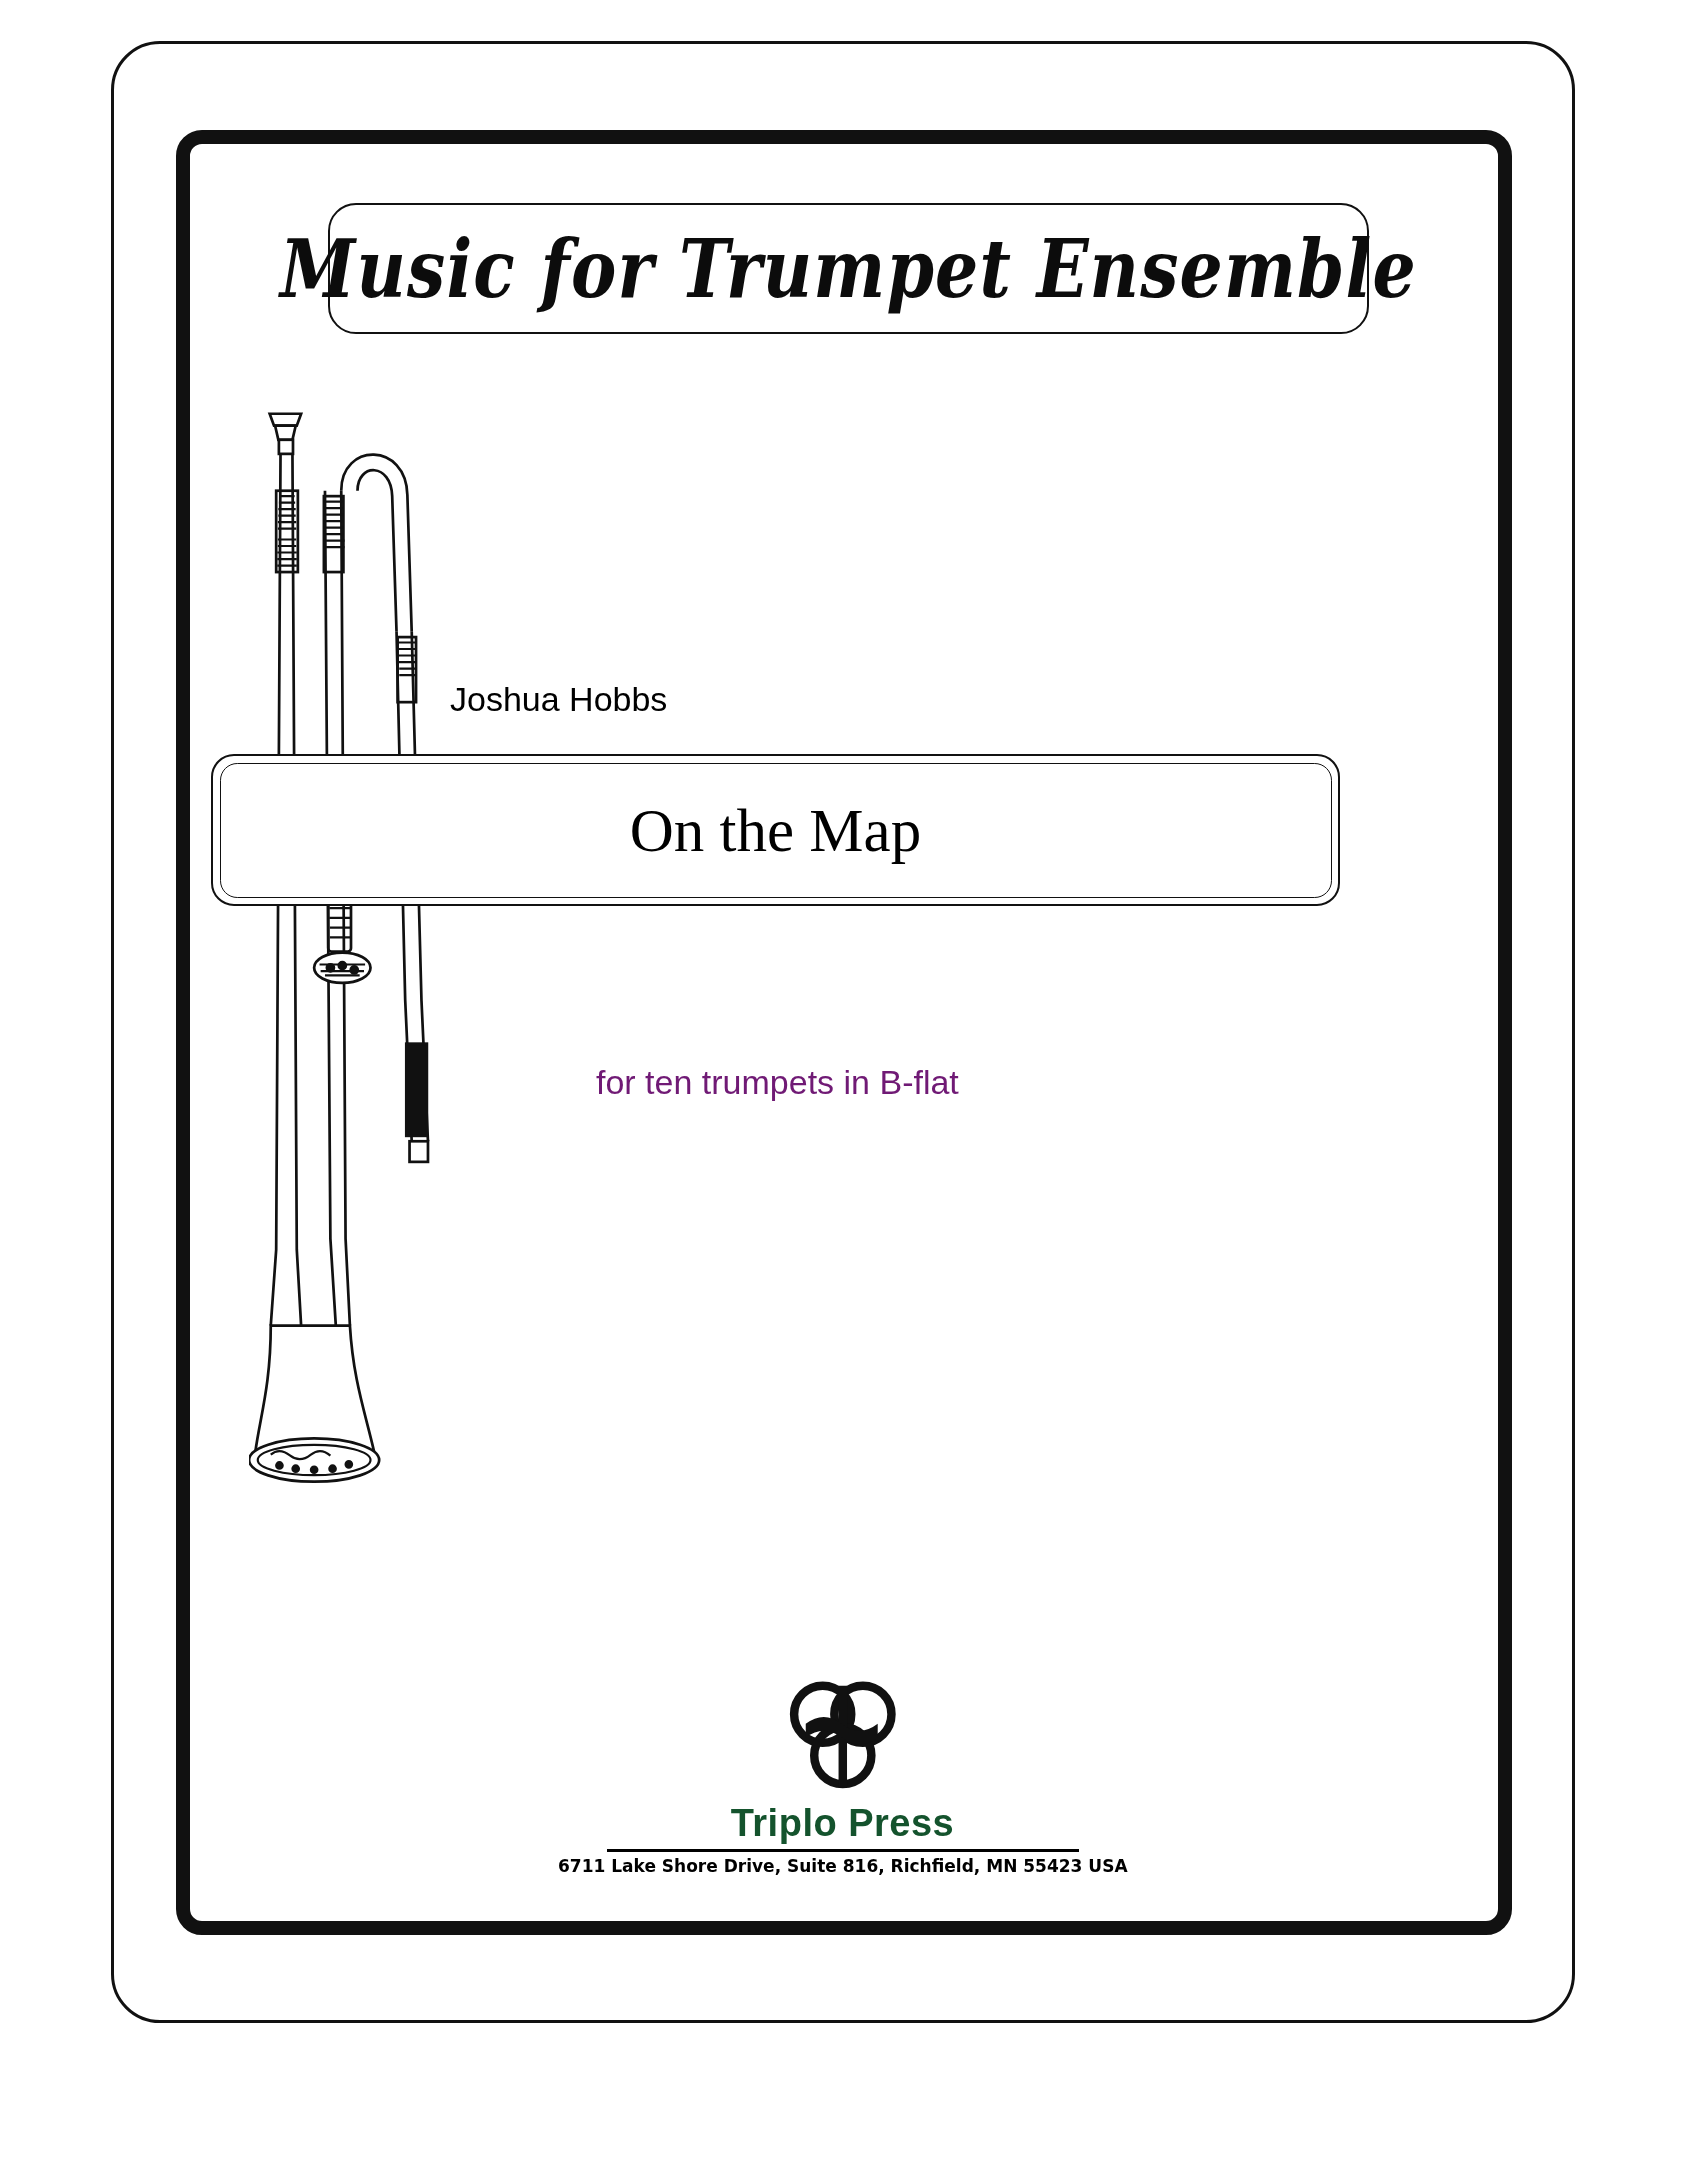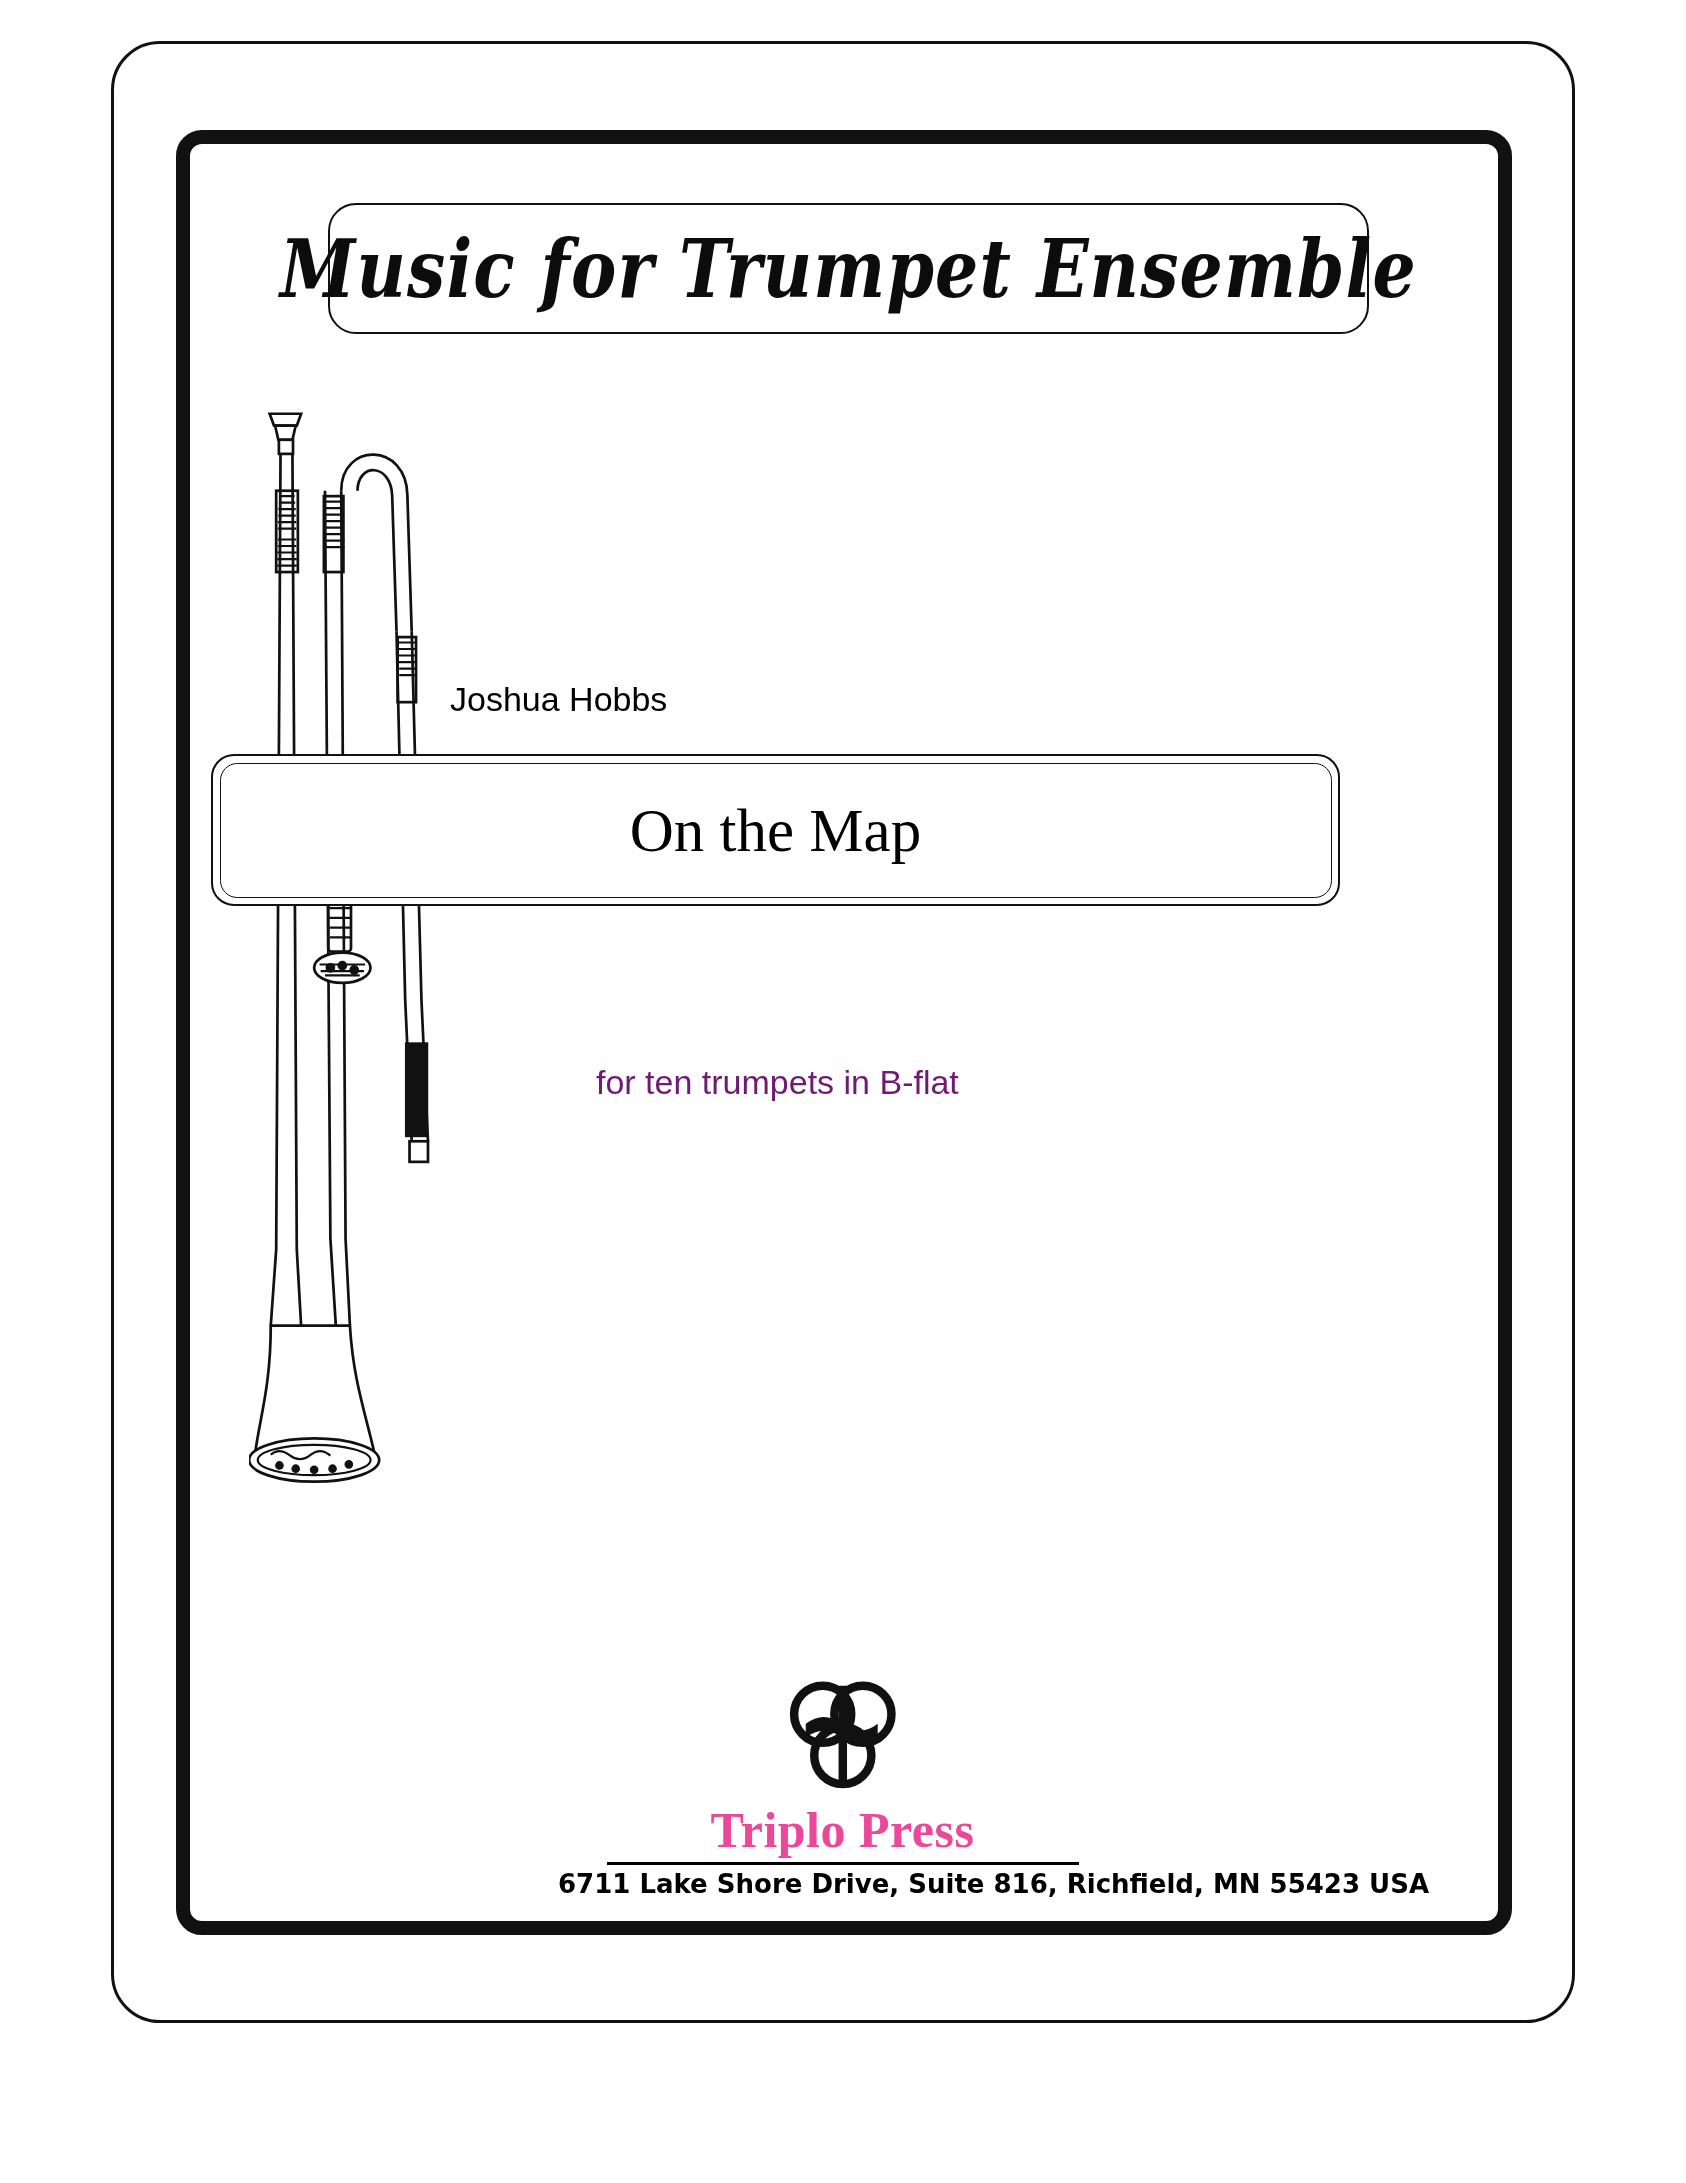--- a/index.html
+++ b/index.html
@@ -142,37 +142,37 @@
     left: 558px;
     top: 1673px;
     width: 569px;
     text-align: center;
   }
   .publisher-logo {
     height: 127px;
     margin-bottom: 2.2px;
   }
   .publisher-name {
-    font-family: Liberation Serif, serif;
+    font-family: Liberation Sans, sans-serif;
     font-weight: 700;
-    font-size: 50px;
+    font-size: 38px;
     letter-spacing: 0.5px;
     line-height: 1.05;
-    color: #ec4899;
+    color: #14532d;
   }
   .publisher-rule {
     width: 472px;
     height: 2.7px;
     background: #000000;
     margin: 5.4px auto 4.3px auto;
   }
   .publisher-address {
     font-family: "DejaVu Sans", sans-serif;
     font-weight: 700;
-    font-size: 26px;
+    font-size: 17px;
     letter-spacing: 0px;
     color: #000000;
     white-space: nowrap;
   }
 
   
   .trumpet-art {
     position: absolute;
     left: 249px;
     top: 404px;

